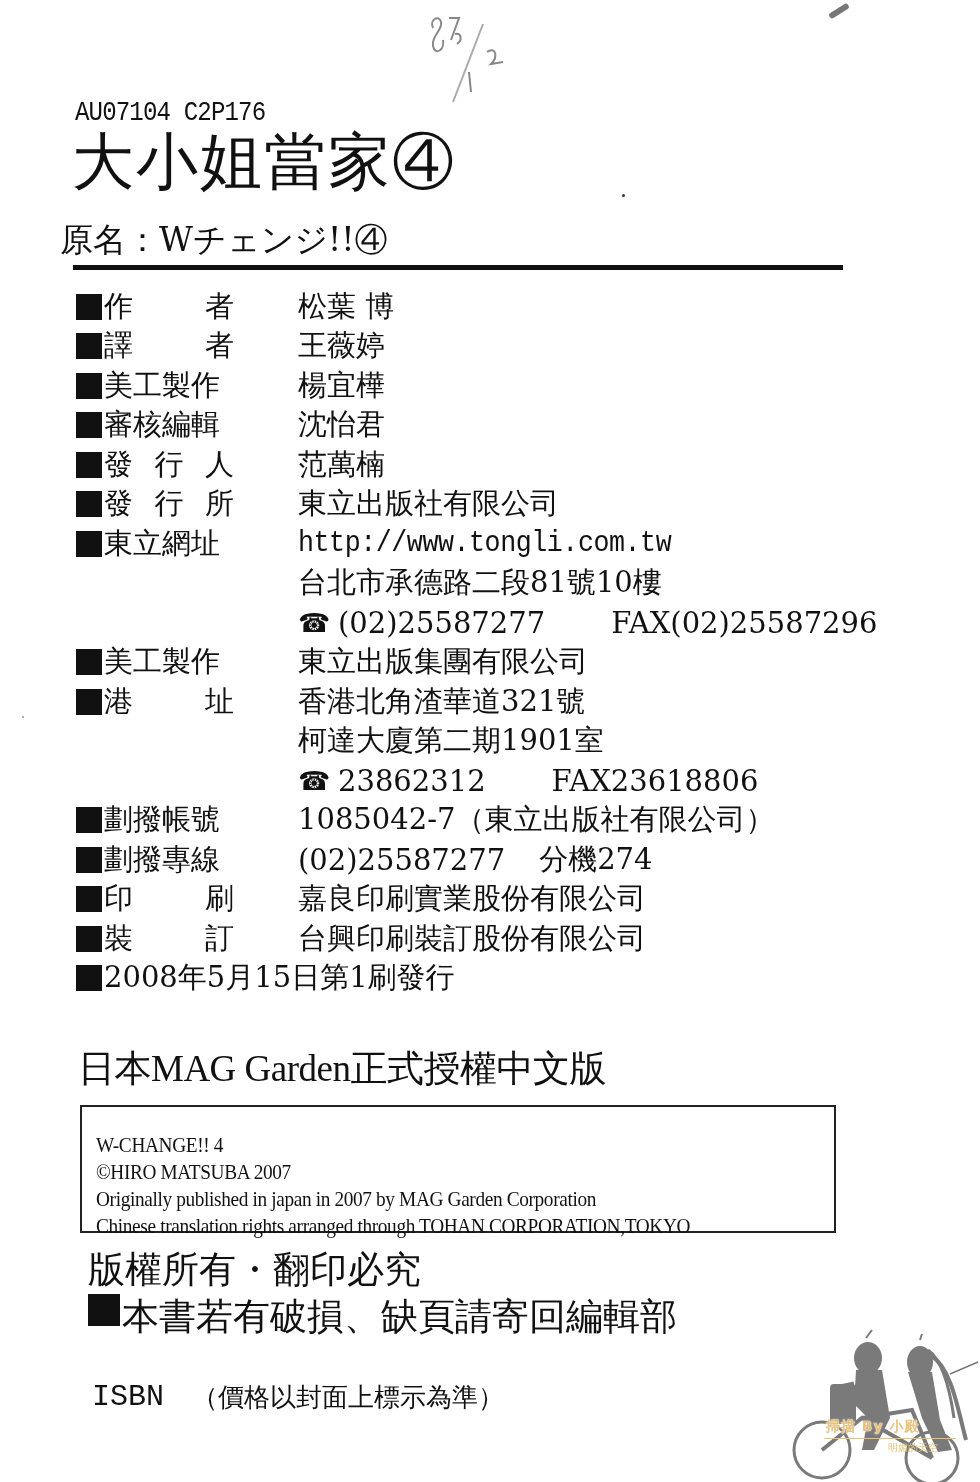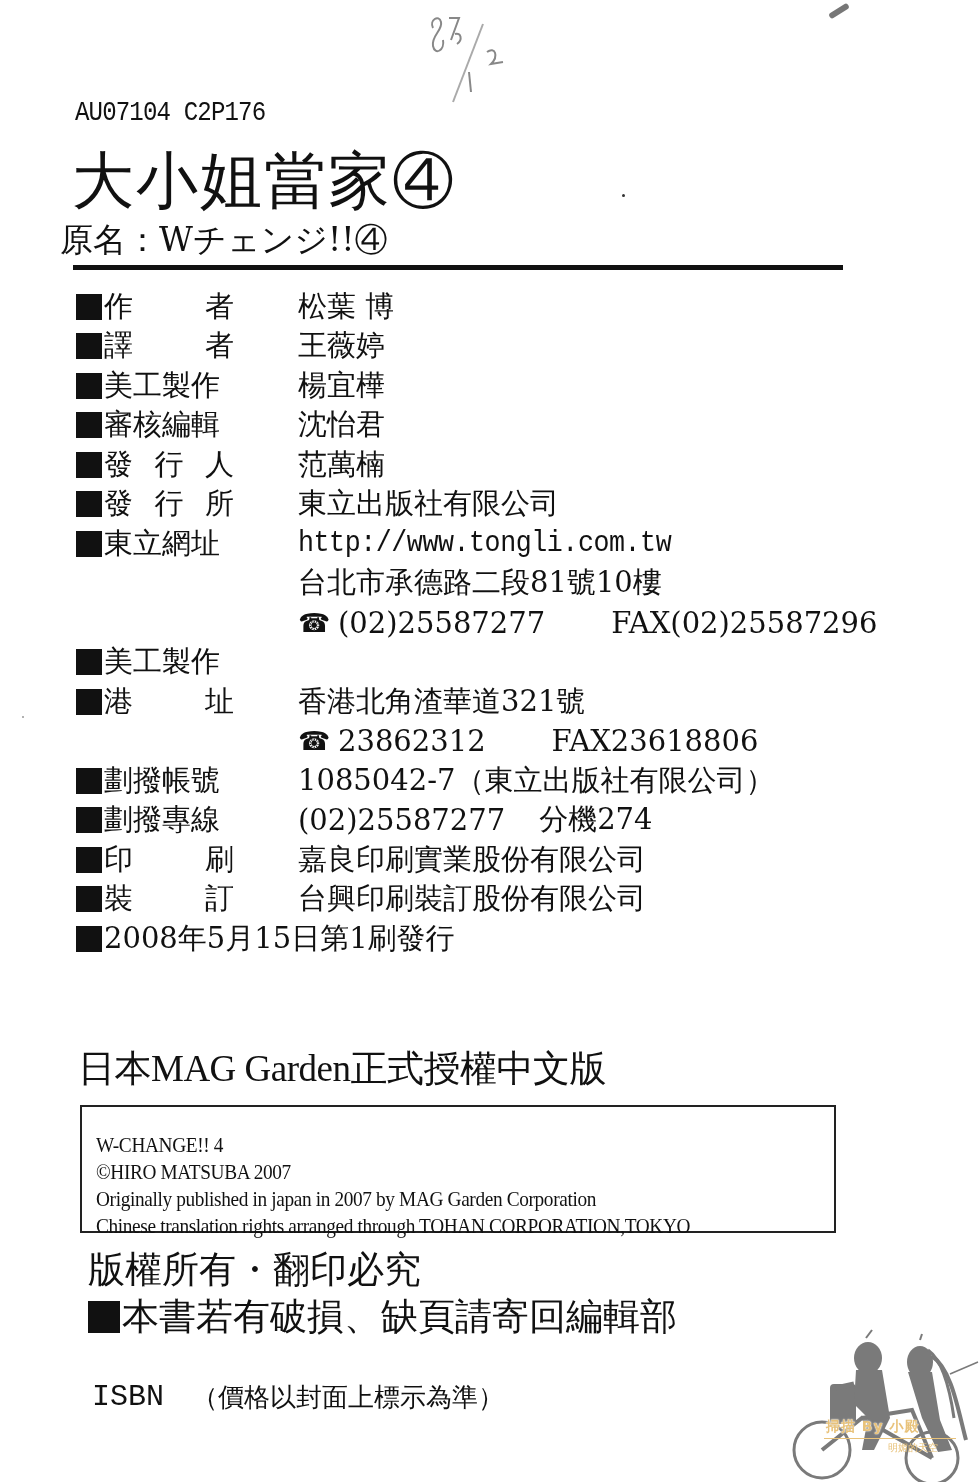--- a/index.html
+++ b/index.html
@@ -34,21 +34,21 @@
     .code-line {
       left: 75px; top: 96px;
       font-family: "Liberation Mono", "DejaVu Sans Mono", monospace;
       font-size: 28px;
       letter-spacing: -1px;
       transform: scaleX(0.86);
       transform-origin: left top;
       line-height: 34px;
     }
     .main-title {
-      left: 72px; top: 141px;
+      left: 72px; top: 122px;
       font-size: 62px;
       line-height: 80px;
       letter-spacing: 2px;
       font-family: "DejaVu Serif", serif;
     }
     .orig-title {
       left: 60px; top: 218px;
       font-size: 33px;
       line-height: 44px;
       font-family: "DejaVu Serif", serif;
@@ -144,21 +144,21 @@
     .rights {
       left: 88px; top: 1247px;
       font-size: 37px;
       line-height: 46px;
     }
     .damaged {
       left: 88px; top: 1294px;
       font-size: 37px;
       line-height: 46px;
       display: flex;
-      align-items: center;
+      align-items: flex-start;
     }
     .damaged .bullet { width: 32px; height: 32px; margin-right: 2px; }
     .isbn {
       left: 92px; top: 1344px;
       font-size: 29px;
       line-height: 38px;
       white-space: nowrap;
       display: flex;
       align-items: center;
       margin-top: 34px;
@@ -311,33 +311,38 @@
     </span>
   </div>
 
   <div class="row">
     <div class="label-wrap">
       <span class="bullet"></span>
       <span class="label">
         <span>美工製作</span>
       </span>
     </div>
+    <span class="value">東立出版集團有限公司</span>
   </div>
 
   <div class="row">
     <div class="label-wrap">
       <span class="bullet"></span>
       <span class="label">
         <span>港</span>
           <span>址</span>
       </span>
     </div>
     <span class="value">香港北角渣華道321號</span>
   </div>
 
+  <div class="row">
+    <div class="label-wrap"></div>
+    <span class="value">柯達大廈第二期1901室</span>
+  </div>
 
   <div class="row">
     <div class="label-wrap"></div>
     <span class="phone-line">
       <span class="phone-icon">☎</span>
       <span class="value">23862312</span>
       <span class="gap" style="width:66px;"></span>
       <span class="value">FAX23618806</span>
     </span>
   </div>

